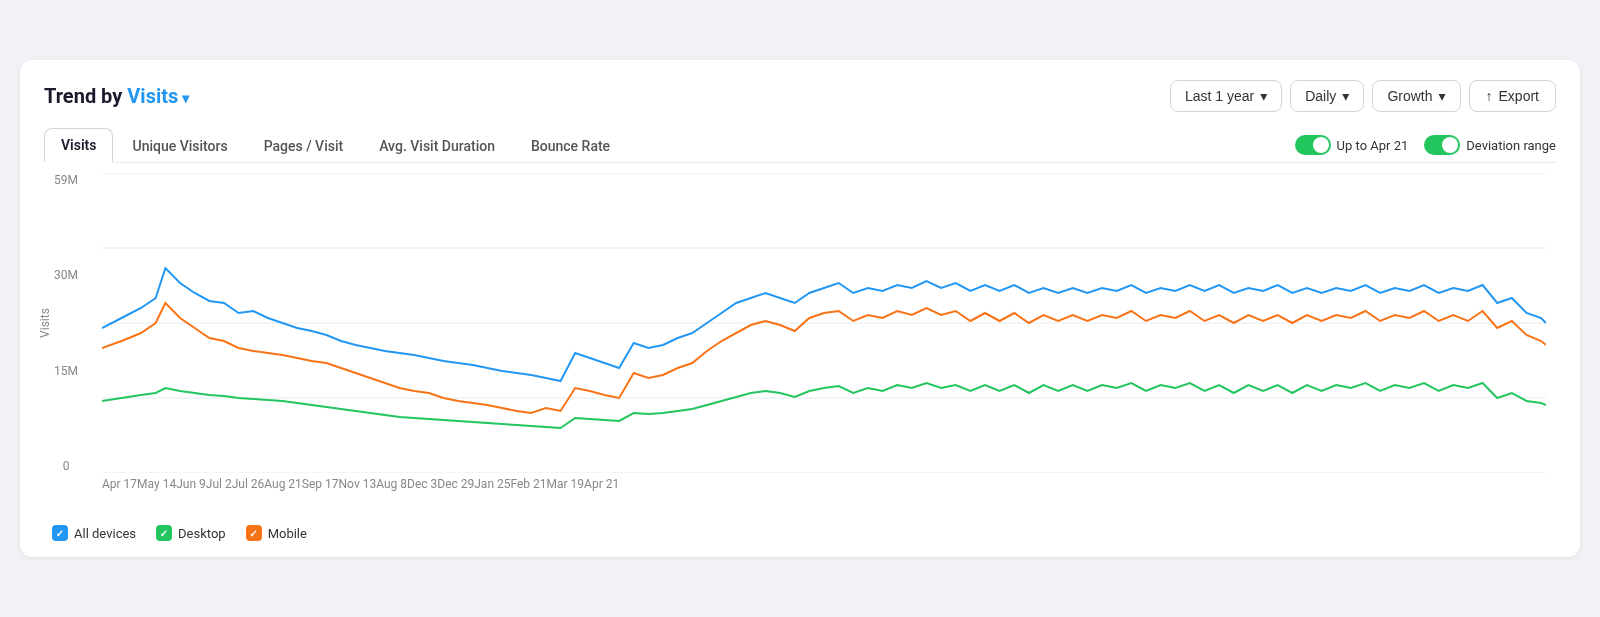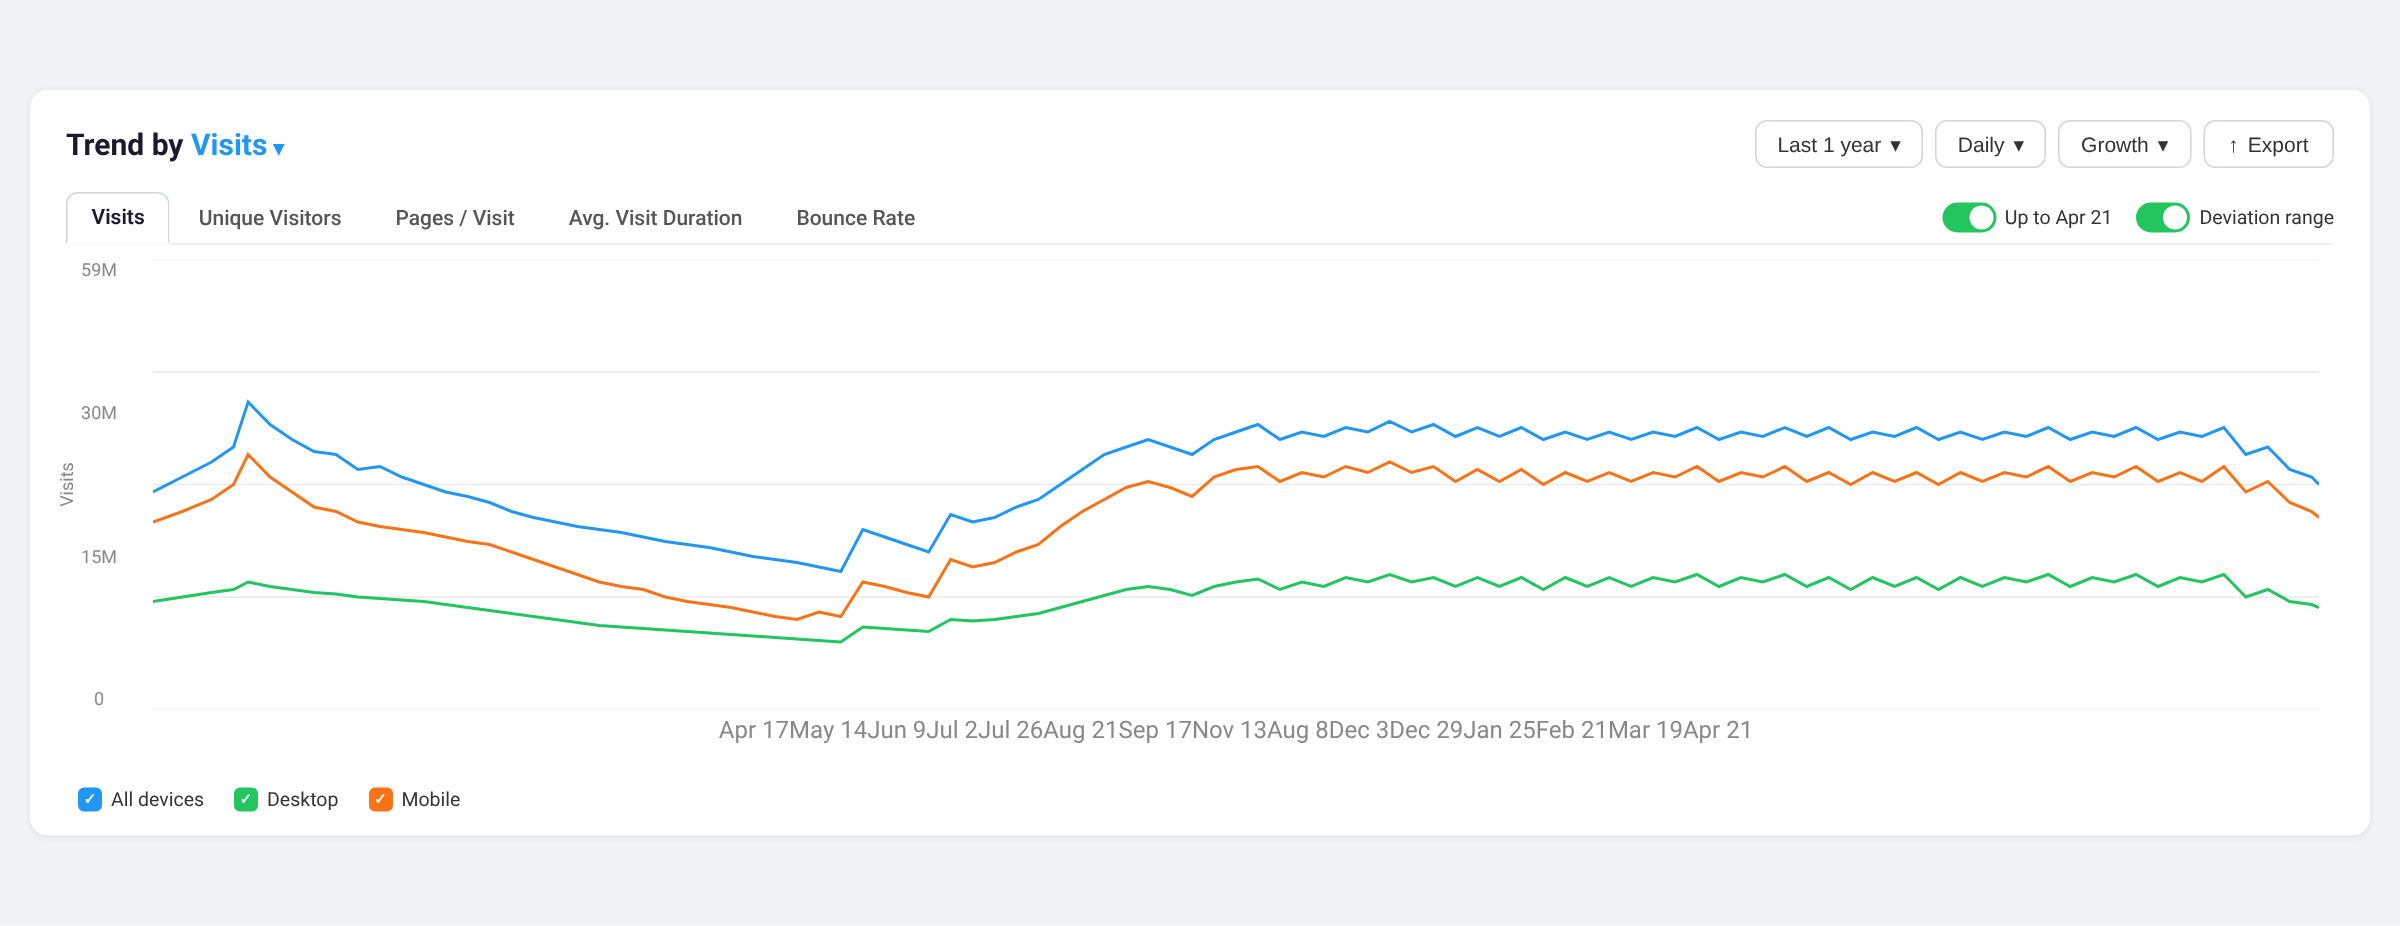--- a/index.html
+++ b/index.html
@@ -171,23 +171,23 @@
       top: 0;
       bottom: 40px;
     }
     .x-axis {
       position: absolute;
       left: 58px;
       right: 10px;
       bottom: 0;
       height: 36px;
       display: flex;
-      justify-content: center;
+      justify-content: flex-start;
       align-items: flex-start;
-      font-size: 16px;
+      font-size: 12px;
       color: #888;
     }
     .bottom-legend {
       display: flex;
       gap: 20px;
       margin-top: 12px;
       align-items: center;
       padding-left: 8px;
     }
     .legend-item {

